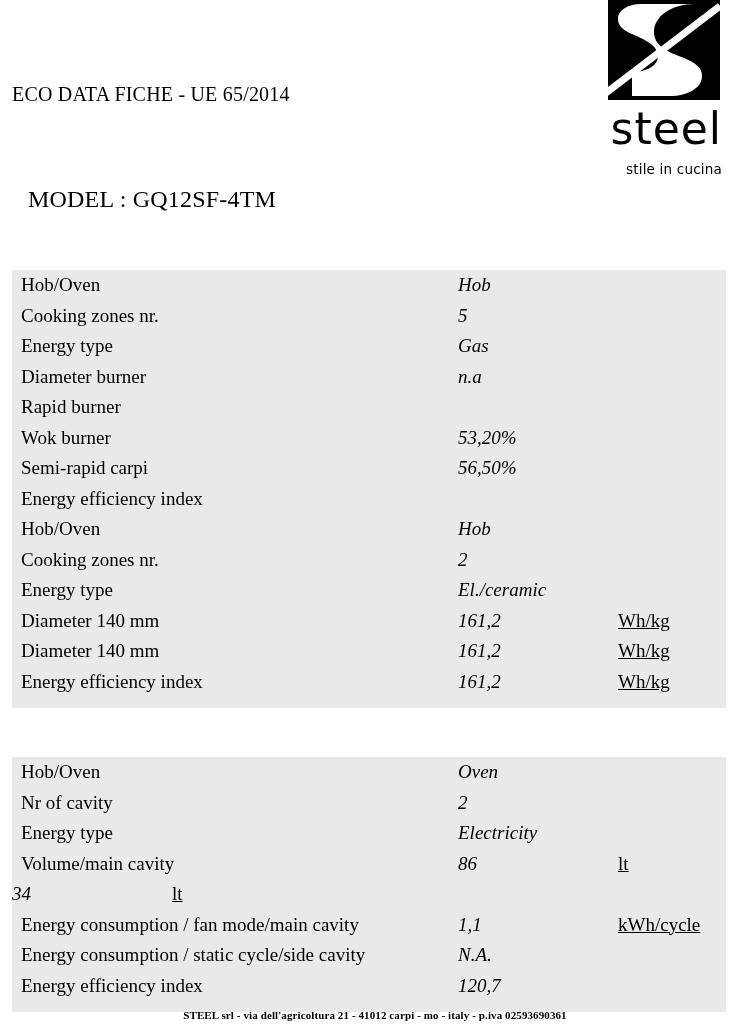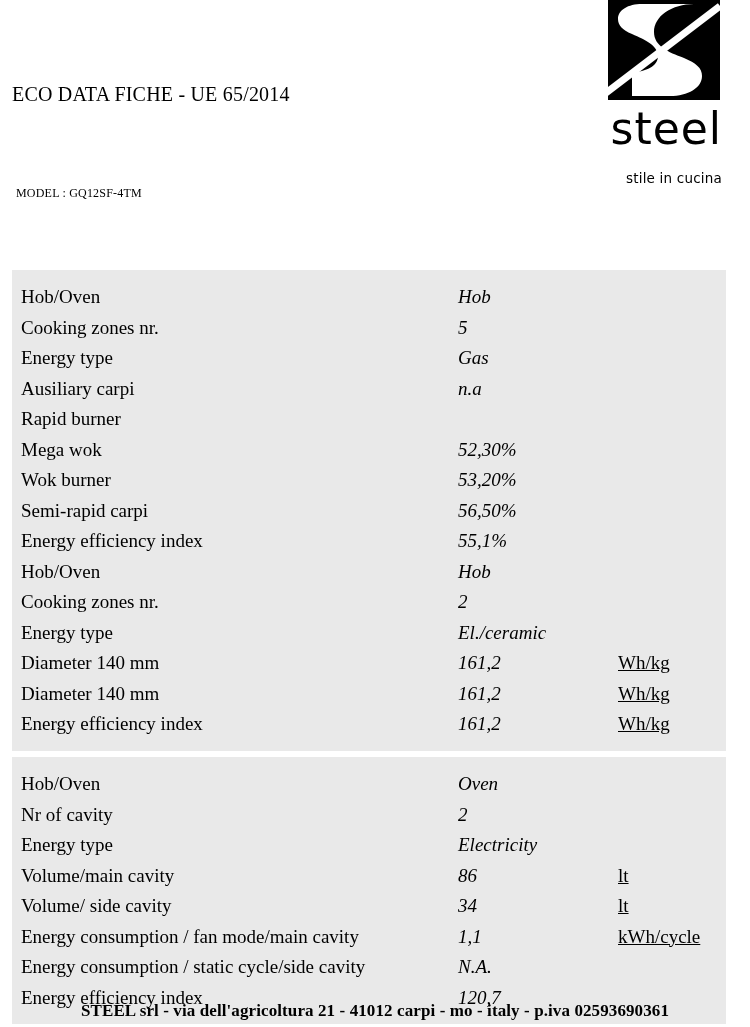--- a/index.html
+++ b/index.html
@@ -43,48 +43,48 @@
     font-size: 44px;
     letter-spacing: 1px;
     line-height: 1;
     margin-top: 2px;
     text-align: right;
   }
   .logo-tag {
     font-family: "DejaVu Sans", sans-serif;
     font-size: 13.5px;
     letter-spacing: 0.2px;
-    margin-top: 19px;
+    margin-top: 10px;
     text-align: right;
   }
 
   
   .doc-title {
     position: absolute;
     left: 12px;
     top: 66px;
     font-size: 20px;
     letter-spacing: 0.2px;
     margin-top: 17px;
   }
   .doc-model {
     position: absolute;
-    left: 16px;
+    left: 28px;
     top: 186px;
-    font-size: 12px;
+    font-size: 24px;
     letter-spacing: 0.2px;
   }
 
   
   .table-block {
     position: absolute;
     left: 12px;
     width: 714px;
     background: #e9e9e9;
-    padding: 16px 0 7px 0;
+    padding: 4px 0 7px 0;
     box-sizing: border-box;
   }
   #table-hob { top: 270px; }
   #table-oven { top: 757px; }
 
   .row {
     display: flex;
     align-items: baseline;
     height: 30.5px;
     font-size: 19px;
@@ -108,21 +108,21 @@
     text-decoration: underline;
   }
 
   
   .footer {
     position: absolute;
     left: 0;
     right: 0;
     bottom: 6px;
     text-align: center;
-    font-size: 17px;
+    font-size: 11px;
     font-family: "Liberation Serif", serif;
     font-weight: bold;
     letter-spacing: 0.1px;
   }
 </style>
 </head>
 <body>
 
 <div class="page">
 
@@ -151,46 +151,40 @@
       <div class="col-label">Cooking zones nr.</div>
       <div class="col-value">5</div>
       <div class="col-unit"></div>
     </div>
     <div class="row">
       <div class="col-label">Energy type</div>
       <div class="col-value">Gas</div>
       <div class="col-unit"></div>
     </div>
     <div class="row">
-      <div class="col-label">Ausiliary carpi</div>
+      <div class="col-label">Diameter burner</div>
       <div class="col-value">n.a</div>
       <div class="col-unit"></div>
     </div>
     <div class="row">
       <div class="col-label">Rapid burner</div>
-      <div class="col-unit"></div>
-    </div>
-    <div class="row">
-      <div class="col-label">Mega wok</div>
-      <div class="col-value">52,30%</div>
       <div class="col-unit"></div>
     </div>
     <div class="row">
       <div class="col-label">Wok burner</div>
       <div class="col-value">53,20%</div>
       <div class="col-unit"></div>
     </div>
     <div class="row">
       <div class="col-label">Semi-rapid carpi</div>
       <div class="col-value">56,50%</div>
       <div class="col-unit"></div>
     </div>
     <div class="row">
       <div class="col-label">Energy efficiency index</div>
-      <div class="col-value">55,1%</div>
       <div class="col-unit"></div>
     </div>
     <div class="row">
       <div class="col-label">Hob/Oven</div>
       <div class="col-value">Hob</div>
       <div class="col-unit"></div>
     </div>
     <div class="row">
       <div class="col-label">Cooking zones nr.</div>
       <div class="col-value">2</div>
@@ -233,21 +227,20 @@
       <div class="col-label">Energy type</div>
       <div class="col-value">Electricity</div>
       <div class="col-unit"></div>
     </div>
     <div class="row">
       <div class="col-label">Volume/main cavity</div>
       <div class="col-value">86</div>
       <div class="col-unit">lt</div>
     </div>
     <div class="row">
-      <div class="col-label">Volume/ side cavity</div>
       <div class="col-value">34</div>
       <div class="col-unit">lt</div>
     </div>
     <div class="row">
       <div class="col-label">Energy consumption / fan mode/main cavity</div>
       <div class="col-value">1,1</div>
       <div class="col-unit">kWh/cycle</div>
     </div>
     <div class="row">
       <div class="col-label">Energy consumption / static cycle/side cavity</div>

